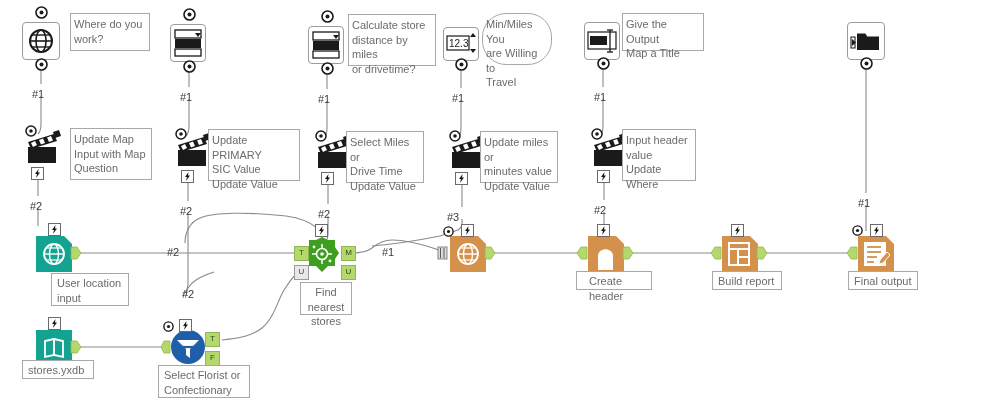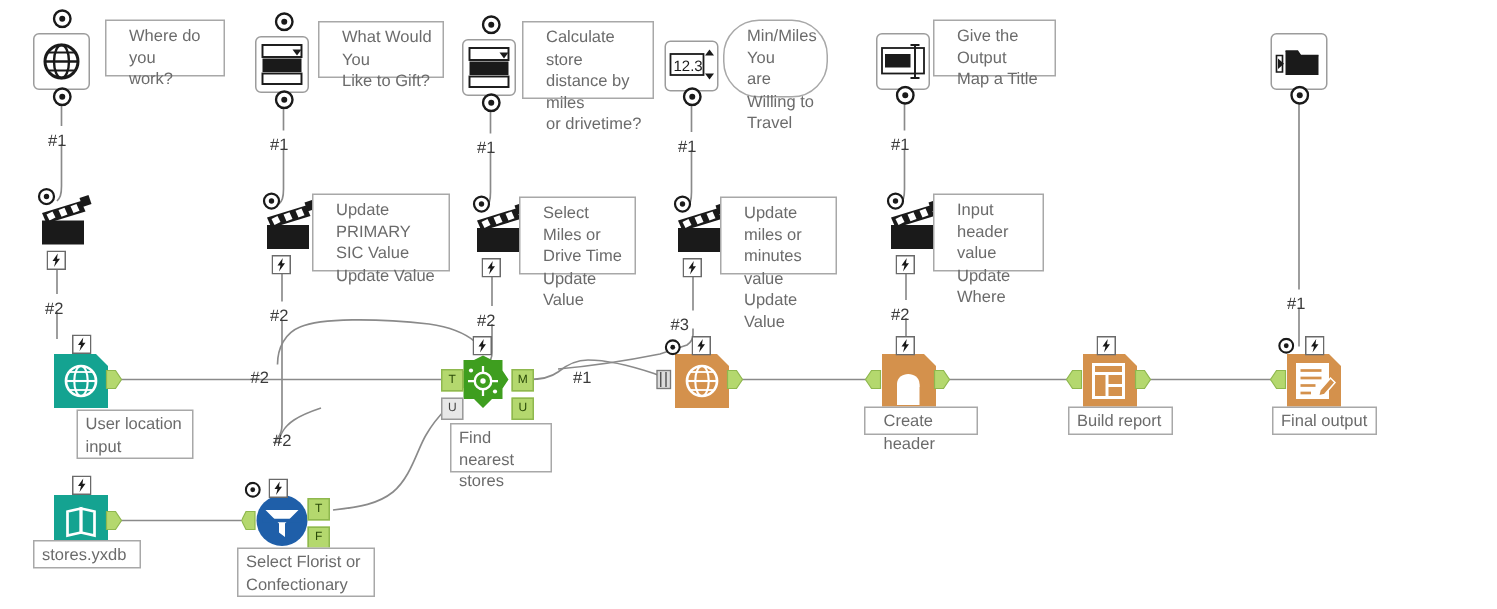--- a/index.html
+++ b/index.html
@@ -23,21 +23,21 @@
   }
   
   .note{
     position:absolute;
     box-sizing:border-box;
     border:1px solid #a8a8a8;
     background:#ffffff;
     color:#6b6b6b;
     font-size:11px;
     line-height:14.5px;
-    padding:3px 5px 4px 15px;
+    padding:3px 5px 4px 3px;
     white-space:pre-line;
   }
   .label{
     position:absolute;
     box-sizing:border-box;
     border:1px solid #a8a8a8;
     background:#ffffff;
     color:#6b6b6b;
     font-size:11px;
     line-height:14.5px;
@@ -150,22 +150,20 @@
     </div>
   </div>
   <svg class="badge" style="left:183px;top:8px;" width="13" height="13" viewBox="0 0 13 13">
     <circle cx="6.5" cy="6.5" r="5.5" fill="#fff" stroke="#1a1a1a" stroke-width="1.6"></circle>
     <circle cx="6.5" cy="6.5" r="2" fill="#1a1a1a"></circle>
   </svg>
   <svg class="badge" style="left:183px;top:60px;" width="13" height="13" viewBox="0 0 13 13">
     <circle cx="6.5" cy="6.5" r="5.5" fill="#fff" stroke="#1a1a1a" stroke-width="1.6"></circle>
     <circle cx="6.5" cy="6.5" r="2" fill="#1a1a1a"></circle>
   </svg>
-  <div class="note" style="left:212px;top:14px;width:84px;height:38px;">What Would You
-Like to Gift?</div>
 
   <div class="tool" style="left:308px;top:26px;">
     <div class="iface-box" style="position:relative;width:36px;height:38px;">
       <svg width="34" height="36" viewBox="0 0 34 36">
         <rect x="4" y="5" width="26" height="8" fill="#fff" stroke="#1a1a1a" stroke-width="1.3"></rect>
         <polygon points="24,8 30,8 27,12" fill="#1a1a1a"></polygon>
         <rect x="4" y="14" width="26" height="9" fill="#1a1a1a"></rect>
         <rect x="4" y="24" width="26" height="7" fill="#fff" stroke="#1a1a1a" stroke-width="1.3"></rect>
       </svg>
     </div>
@@ -244,20 +242,23 @@
     </svg>
   </div>
   <svg class="badge" style="left:25px;top:125px;" width="12" height="12" viewBox="0 0 12 12">
     <circle cx="6" cy="6" r="5" fill="#fff" stroke="#1a1a1a" stroke-width="1.5"></circle>
     <circle cx="6" cy="6" r="1.8" fill="#1a1a1a"></circle>
   </svg>
   <svg class="badge" style="left:31px;top:167px;" width="13" height="13" viewBox="0 0 13 13">
     <rect x="0.5" y="0.5" width="12" height="12" fill="#fff" stroke="#6a6a6a" stroke-width="1"></rect>
     <polygon points="7.5,2 4,7 6,7 5,11 9,5.5 7,5.5" fill="#1a1a1a"></polygon>
   </svg>
+  <div class="note" style="left:70px;top:128px;width:82px;height:52px;">Update Map
+Input with Map
+Question</div>
 
   <div class="tool" style="left:174px;top:131px;">
     <svg width="40" height="38" viewBox="0 0 40 38">
       <polygon points="4,14 30,6 33,13 7,21" fill="#1a1a1a"></polygon>
       <polygon points="7,15 11,13 13,17 9,19" fill="#ffffff"></polygon>
       <polygon points="15,12 19,10.5 21,15 17,16.5" fill="#ffffff"></polygon>
       <polygon points="23,9.5 27,8 29,12.5 25,14" fill="#ffffff"></polygon>
       <rect x="4" y="19" width="28" height="16" fill="#1a1a1a"></rect>
       <polygon points="29,4 35,2 37,8 31,10" fill="#1a1a1a"></polygon>
     </svg>
@@ -420,21 +421,21 @@
     <polygon points="7.5,2 4,7 6,7 5,11 9,5.5 7,5.5" fill="#1a1a1a"></polygon>
   </svg>
   <div style="position:absolute;left:294px;top:246px;width:13px;height:13px;background:#b4d86e;border:1px solid #8fb84e;
               font-size:8px;color:#2a4a08;text-align:center;line-height:12px;font-family:'Liberation Sans',sans-serif;">T</div>
   <div style="position:absolute;left:294px;top:265px;width:13px;height:13px;background:#e8e8e8;border:1px solid #9a9a9a;
               font-size:8px;color:#444;text-align:center;line-height:12px;font-family:'Liberation Sans',sans-serif;">U</div>
   <div style="position:absolute;left:341px;top:246px;width:13px;height:13px;background:#b4d86e;border:1px solid #8fb84e;
               font-size:8px;color:#2a4a08;text-align:center;line-height:12px;font-family:'Liberation Sans',sans-serif;">M</div>
   <div style="position:absolute;left:341px;top:265px;width:13px;height:13px;background:#b4d86e;border:1px solid #8fb84e;
               font-size:8px;color:#2a4a08;text-align:center;line-height:12px;font-family:'Liberation Sans',sans-serif;">U</div>
-  <div class="label" style="left:300px;top:282px;width:68px;height:33px;">Find nearest
+  <div class="label" style="left:300px;top:282px;width:52px;height:33px;text-align:center;">Find nearest
 stores</div>
 
   <div class="tool" style="left:448px;top:234px;">
     <svg width="44" height="40" viewBox="0 0 44 40">
       <path d="M2,2 L30,2 L38,10 L38,38 L2,38 Z" fill="#d4914c"></path>
       <circle cx="20" cy="20" r="10" fill="none" stroke="#ffffff" stroke-width="1.8"></circle>
       <ellipse cx="20" cy="20" rx="4.5" ry="10" fill="none" stroke="#ffffff" stroke-width="1.4"></ellipse>
       <line x1="10" y1="20" x2="30" y2="20" stroke="#ffffff" stroke-width="1.4"></line>
       <line x1="12" y1="14" x2="28" y2="14" stroke="#ffffff" stroke-width="1.2"></line>
       <line x1="12" y1="26" x2="28" y2="26" stroke="#ffffff" stroke-width="1.2"></line>

